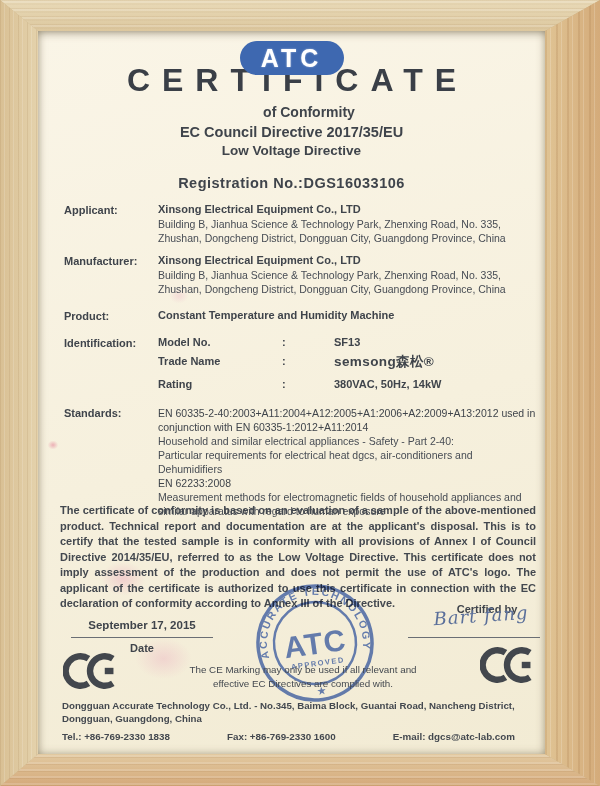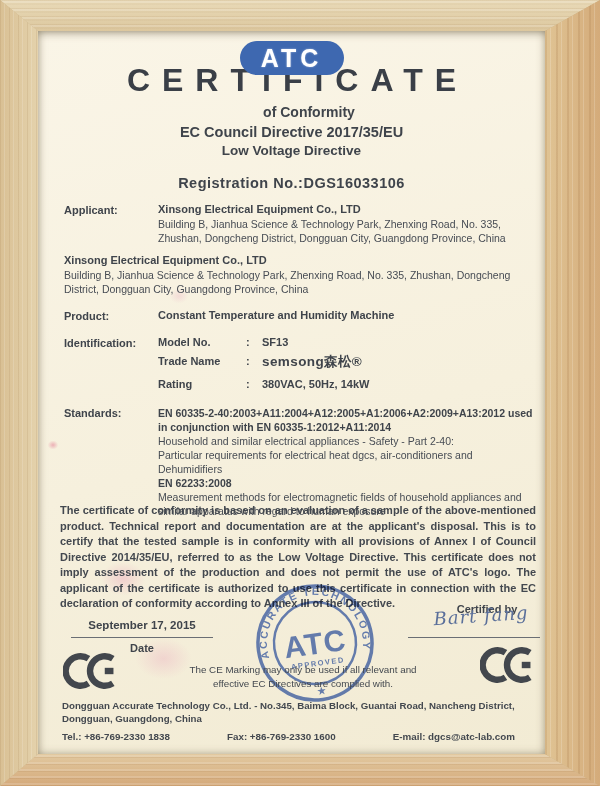--- a/index.html
+++ b/index.html
@@ -53,27 +53,27 @@
   .registration{margin-top:17px;font-size:14.5px;font-weight:bold;letter-spacing:.5px;}
 
   
   .info{position:absolute;top:172px;left:26px;right:8px;}
   .irow{display:flex;margin-bottom:9px;}
   .irow .lbl{flex:0 0 94px;font-weight:bold;font-size:11px;padding-top:1px;}
   .irow .val{flex:1;font-size:10.5px;}
   .nm{font-weight:bold;font-size:11px;margin-bottom:3px;}
   .ad{line-height:13.5px;color:#474c54;}
   .mb13{margin-bottom:13px;} .mb12{margin-bottom:12px;}
-  .krow{display:flex;margin-bottom:7px;}
+  .krow{display:flex;margin-bottom:7px;gap:36px;}
   .krow .k{width:88px;font-weight:bold;font-size:11px;}
   .krow .s{width:16px;font-weight:bold;font-size:11px;}
   .krow .v{font-weight:bold;font-size:11px;}
   .krow .v.brand{font-size:13.5px;letter-spacing:.4px;margin-top:-2px;}
   .sline{font-size:10.5px;line-height:14px;color:#474c54;}
-  .sline.b{font-weight:bold;color:#3f444b;}
+  .sline.b{font-weight:normal;color:#3f444b;}
 
   
   .paragraph{position:absolute;top:472px;left:22px;right:9px;font-size:11px;
     font-weight:bold;line-height:15.5px;text-align:justify;color:#43484f;}
 
   
   .signoff{position:absolute;top:556px;left:0;right:0;height:156px;}
   .certified{position:absolute;top:16px;left:385px;width:128px;text-align:center;
     font-weight:bold;font-size:11px;}
   .signature{position:absolute;top:18px;left:368px;width:150px;text-align:center;
@@ -140,20 +140,21 @@
 
       <div class="irow">
         <div class="lbl">Applicant:</div>
         <div class="val">
           <div class="nm">Xinsong Electrical Equipment Co., LTD</div>
           <div class="ad">Building B, Jianhua Science &amp; Technology Park, Zhenxing Road, No. 335, Zhushan, Dongcheng District, Dongguan City, Guangdong Province, China</div>
         </div>
       </div>
 
       <div class="irow mb13">
+        <div class="lbl">Manufacturer:</div>
         <div class="val">
           <div class="nm">Xinsong Electrical Equipment Co., LTD</div>
           <div class="ad">Building B, Jianhua Science &amp; Technology Park, Zhenxing Road, No. 335, Zhushan, Dongcheng District, Dongguan City, Guangdong Province, China</div>
         </div>
       </div>
 
       <div class="irow mb12">
         <div class="lbl">Product:</div>
         <div class="val">
           <div class="nm">Constant Temperature and Humidity Machine</div>

